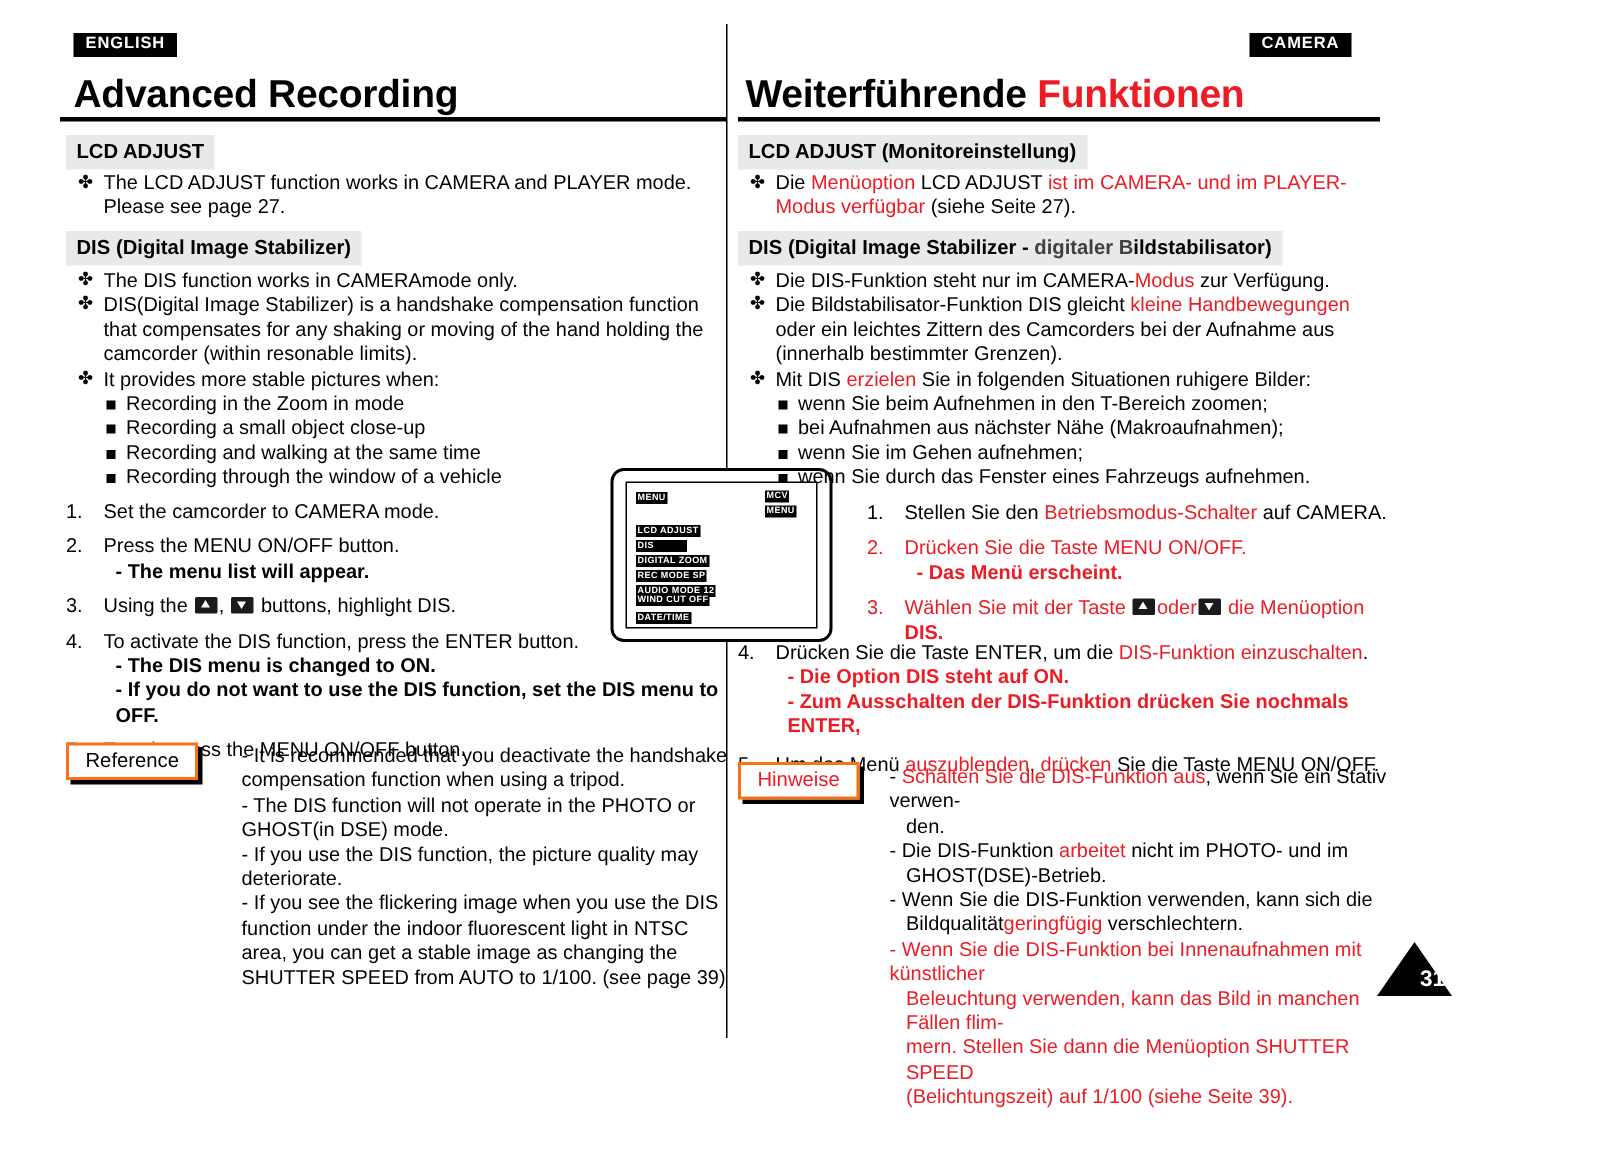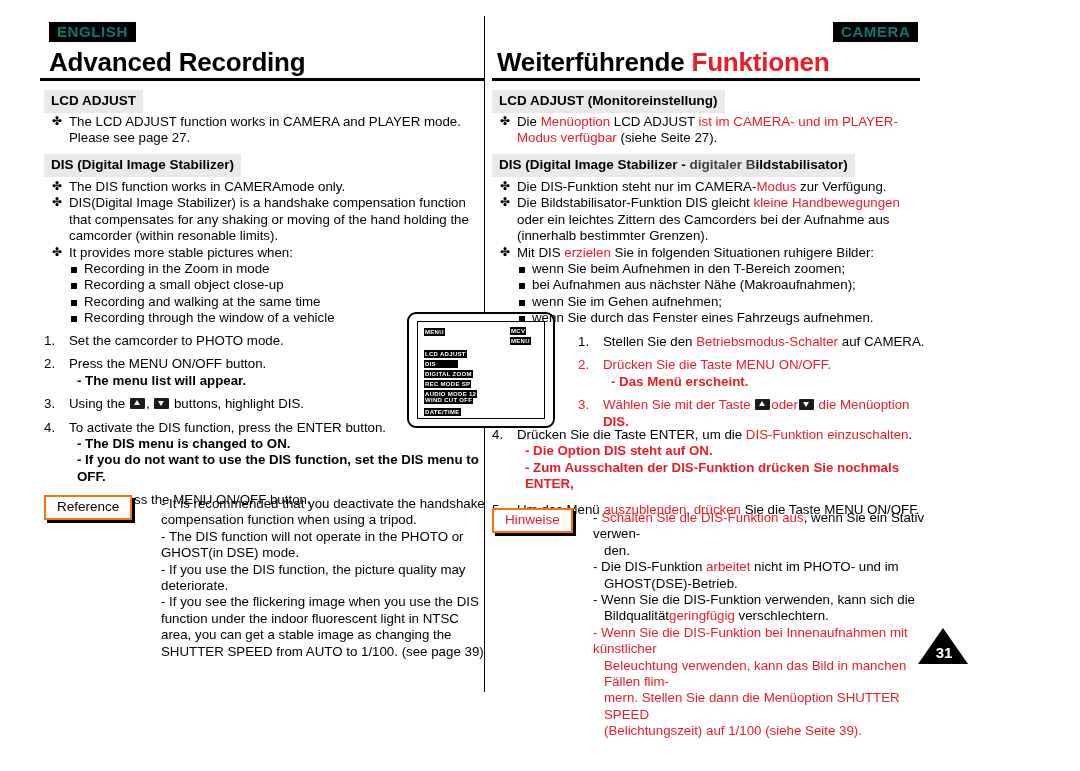--- a/index.html
+++ b/index.html
@@ -16,22 +16,22 @@
 
   
   .divider{
     position:absolute;left:484px;top:16px;width:1px;height:676px;
     background:#000;
   }
 
   
   .lang-badge{
     position:absolute;
-    background:#000;color:#0f766e;
-    font-weight:bold;font-size:15px;
+    background:#000;color:#ffffff;
+    font-weight:bold;font-size:11px;
     letter-spacing:0.6px;
     padding:2px 8px 3px 8px;
     line-height:1;
   }
   #badge-en{left:49px;top:22px;}
   #badge-de{left:833px;top:22px;}
 
   
   .page-title{
     position:absolute;
@@ -142,21 +142,21 @@
   
   #page-num{
     position:absolute;left:918px;top:628px;width:50px;height:38px;
   }
   #page-num .tri{
     position:absolute;left:0;top:0;width:0;height:0;
     border-left:25px solid transparent;border-right:25px solid transparent;
     border-bottom:36px solid #000;
   }
   #page-num .pn{
-    position:absolute;left:1px;top:17px;width:50px;text-align:center;
+    position:absolute;left:12px;top:17px;width:50px;text-align:center;
     color:#fff;font-weight:bold;font-size:15px;line-height:1;
   }
 </style>
 </head>
 <body>
 
 <div class="page">
 
   <div class="divider"></div>
 
@@ -185,21 +185,21 @@
       <li><span class="sq"></span><span>Recording a small object close-up</span></li>
       <li><span class="sq"></span><span>Recording and walking at the same time</span></li>
       <li><span class="sq"></span><span>Recording through the window of a vehicle</span></li>
     </ul>
   </div>
 
   <div class="tblock" style="left:44px;top:333px;width:440px;">
     <ul class="steps">
       <li>
         <span class="num">1.</span>
-        <span>Set the camcorder to PHOTO mode.</span>
+        <span>Set the camcorder to CAMERA mode.</span>
       </li>
       <li>
         <span class="num">2.</span>
         <span>Press the MENU ON/OFF button.</span>
         <span class="sub">- The menu list will appear.</span>
       </li>
       <li>
         <span class="num">3.</span>
         <span>Using the </span><span class="btn-glyph up"></span><span>, </span><span class="btn-glyph down"></span><span> buttons, highlight DIS.</span>
       </li>

